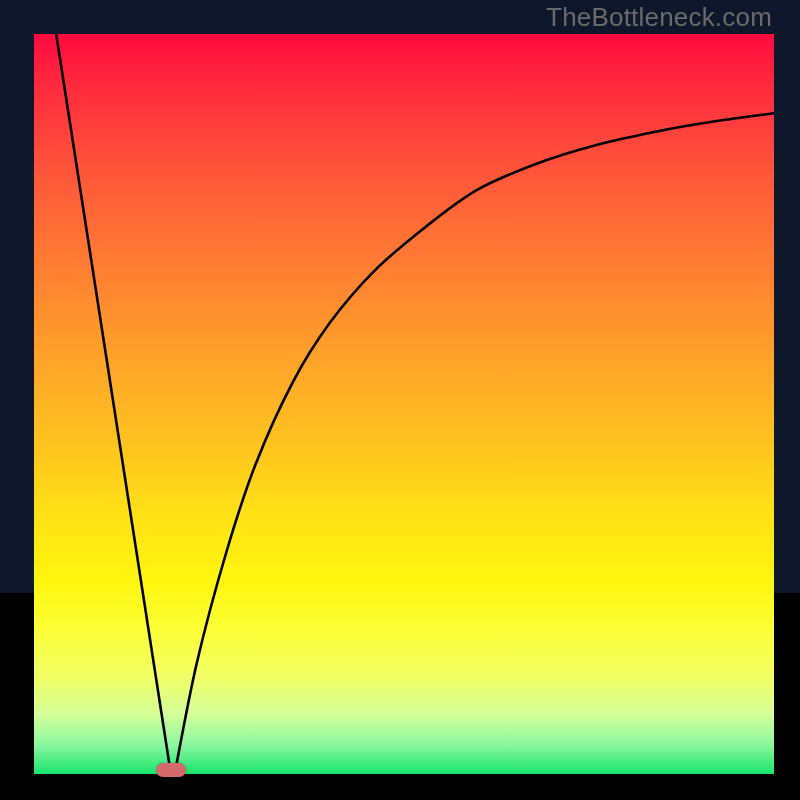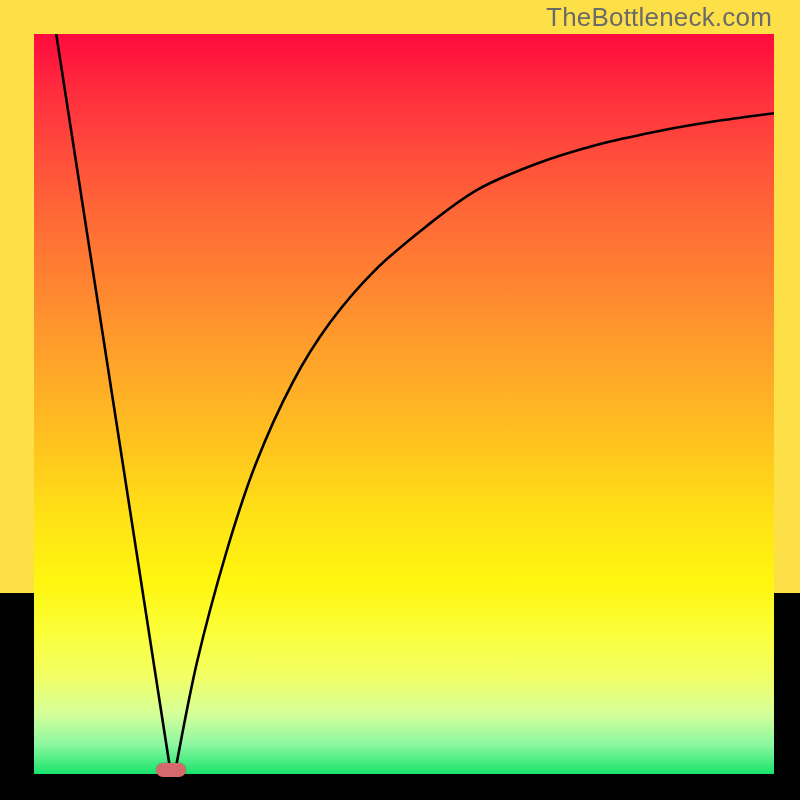--- a/index.html
+++ b/index.html
@@ -7,21 +7,21 @@
     padding: 0;
     width: 800px;
     height: 800px;
     background: #000;
     overflow: hidden;
   }
   .frame {
     position: relative;
     width: 800px;
     height: 593px;
-    background: #fde047;
+    background: #0f172a;
   }
   .watermark {
     position: absolute;
     top: 2px;
     right: 28px;
     font-family: Arial, Helvetica, sans-serif;
     font-size: 26px;
     font-weight: 500;
     color: #6a6a6a;
     letter-spacing: 0.2px;

